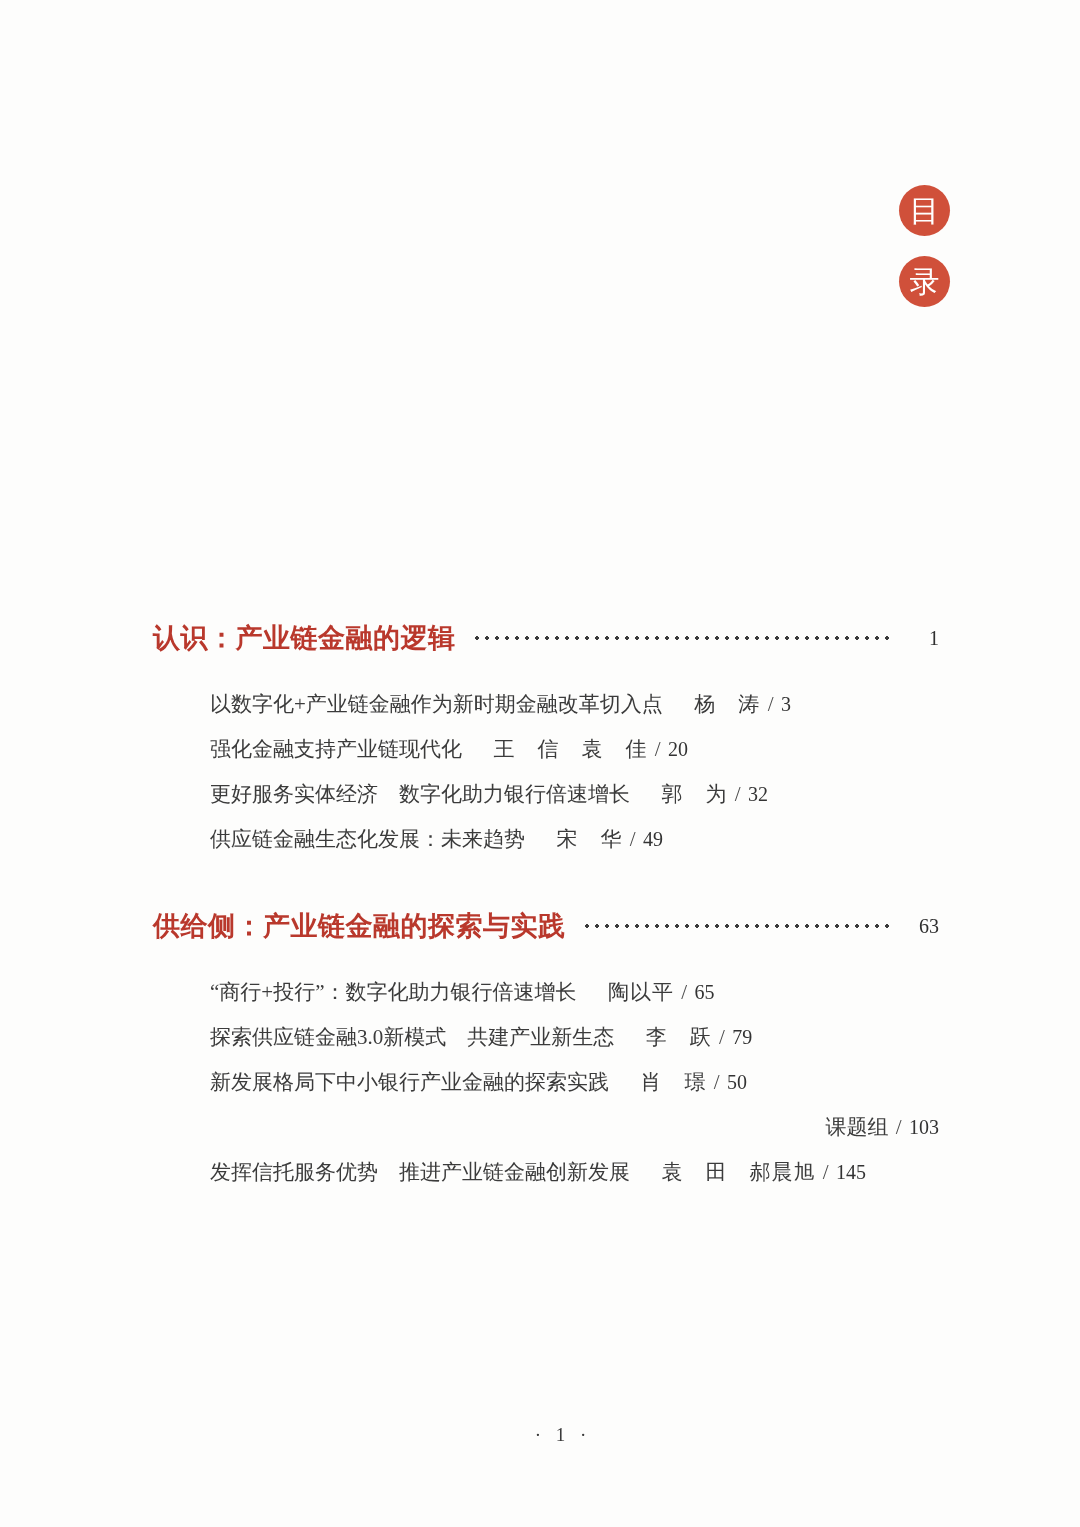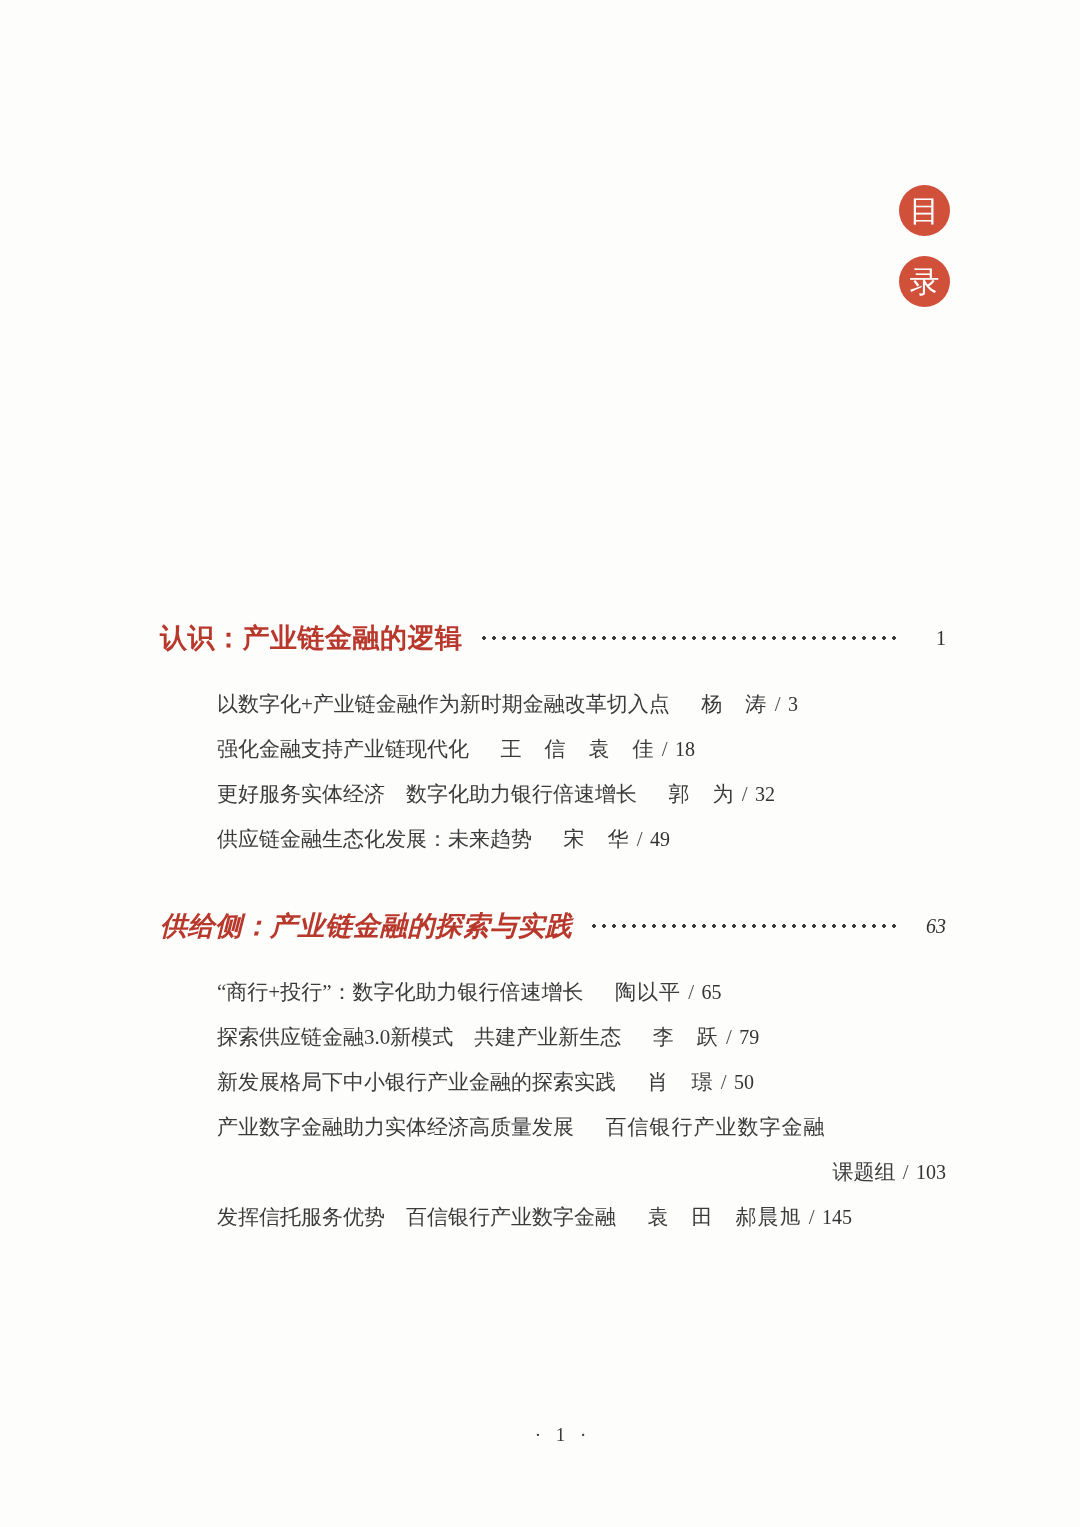--- a/index.html
+++ b/index.html
@@ -27,21 +27,21 @@
     line-height: 51px;
     font-size: 30px;
     font-family: "Liberation Serif", "DejaVu Serif", serif;
   }
   .toc-badge.first  { top: 185px; }
   .toc-badge.second { top: 256px; }
 
   
   .content {
     position: absolute;
-    left: 160px;
+    left: 153px;
     top: 618px;
     width: 786px;
   }
 
   .section-header {
     display: flex;
     align-items: center;
     height: 40px;
     white-space: nowrap;
   }
@@ -62,21 +62,21 @@
   }
   .section-header .spage {
     font-size: 20px;
     color: #2f2f2f;
     min-width: 30px;
     text-align: right;
     font-family: "Liberation Serif", "DejaVu Serif", serif;
   }
 
   .entries { margin: 24px 0 0 57px; }
-  .section-2 { margin-top: 44px; font-style: italic; }
+  .section-2 { margin-top: 44px; }
 
   .entry-line {
     height: 45px;
     line-height: 45px;
     white-space: nowrap;
     font-size: 21px;
     color: #3b3b3b;
   }
   .entry-line .eauthors { margin-left: 1.5em; letter-spacing: 1px; margin-top: 16px; }
   .entry-line .esep  { margin: 0 0.35em; color: #4a4a4a; }
@@ -110,21 +110,21 @@
       <span class="stitle">认识：产业链金融的逻辑</span>
       <span class="leader"></span>
       <span class="spage">1</span>
     </div>
 
     <div class="entries">
       <div class="entry-line">
         <span class="etitle">以数字化+产业链金融作为新时期金融改革切入点</span><span class="eauthors">杨　涛</span><span class="esep">/</span><span class="epage">3</span>
       </div>
       <div class="entry-line">
-        <span class="etitle">强化金融支持产业链现代化</span><span class="eauthors">王　信　袁　佳</span><span class="esep">/</span><span class="epage">18</span>
+        <span class="etitle">强化金融支持产业链现代化</span><span class="eauthors">王　信　袁　佳</span><span class="esep">/</span><span class="epage">20</span>
       </div>
       <div class="entry-line">
         <span class="etitle">更好服务实体经济　数字化助力银行倍速增长</span><span class="eauthors">郭　为</span><span class="esep">/</span><span class="epage">32</span>
       </div>
       <div class="entry-line">
         <span class="etitle">供应链金融生态化发展：未来趋势</span><span class="eauthors">宋　华</span><span class="esep">/</span><span class="epage">49</span>
       </div>
     </div>
 
     <div class="section-header section-2">
@@ -137,28 +137,25 @@
       <div class="entry-line">
         <span class="etitle">“商行+投行”：数字化助力银行倍速增长</span><span class="eauthors">陶以平</span><span class="esep">/</span><span class="epage">65</span>
       </div>
       <div class="entry-line">
         <span class="etitle">探索供应链金融3.0新模式　共建产业新生态</span><span class="eauthors">李　跃</span><span class="esep">/</span><span class="epage">79</span>
       </div>
       <div class="entry-line">
         <span class="etitle">新发展格局下中小银行产业金融的探索实践</span><span class="eauthors">肖　璟</span><span class="esep">/</span><span class="epage">50</span>
       </div>
 
-      <div class="entry-line">
-        <span class="etitle">产业数字金融助力实体经济高质量发展</span><span class="eauthors">百信银行产业数字金融</span>
-      </div>
       <div class="entry-line entry-cont">
         <span class="etitle">课题组</span><span class="esep">/</span><span class="epage">103</span>
       </div>
       <div class="entry-line">
-        <span class="etitle">发挥信托服务优势　百信银行产业数字金融</span><span class="eauthors">袁　田　郝晨旭</span><span class="esep">/</span><span class="epage">145</span>
+        <span class="etitle">发挥信托服务优势　推进产业链金融创新发展</span><span class="eauthors">袁　田　郝晨旭</span><span class="esep">/</span><span class="epage">145</span>
       </div>
     </div>
 
   </div>
 
   <div class="folio">· 1 ·</div>
 
 </div>
 
 </body></html>

